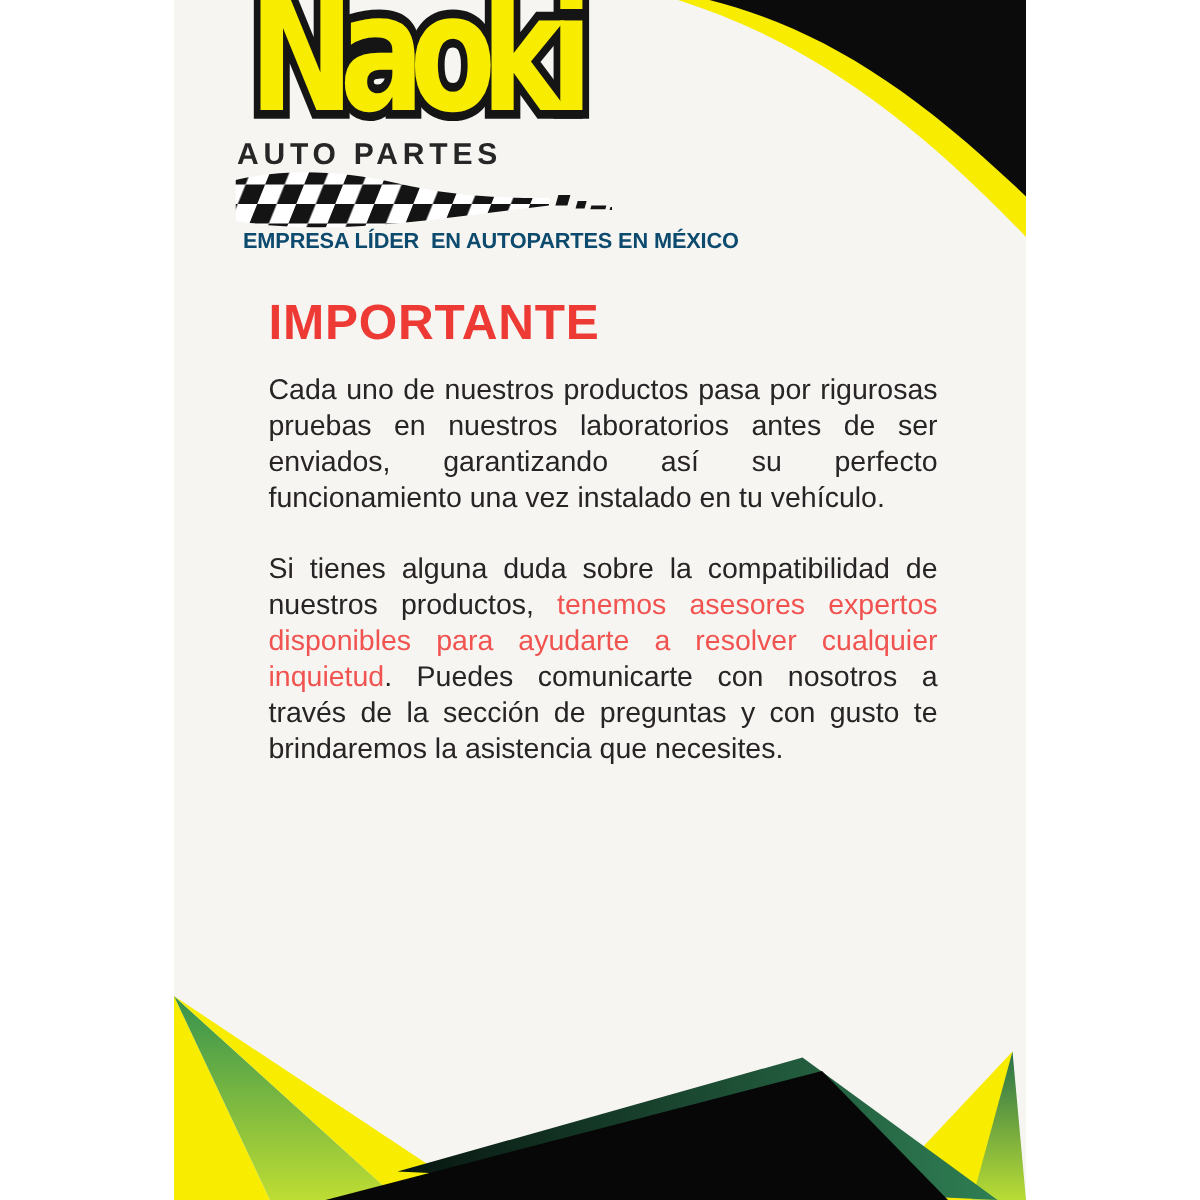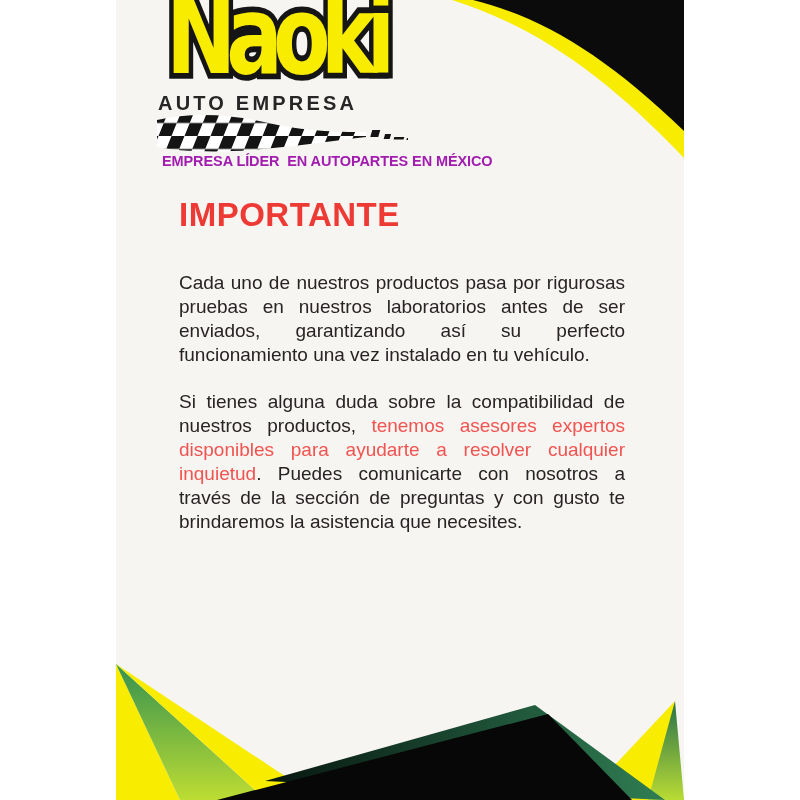--- a/index.html
+++ b/index.html
@@ -38,26 +38,26 @@
   .logo-sub {
     position: absolute; left: 2px; top: 92px;
     font-size: 20px; font-weight: bold;
     letter-spacing: 3.2px; color: #262626;
     white-space: nowrap;
   }
   .flag-svg { position: absolute; left: 0px; top: 110px; width: 252px; height: 44px; }
   .tagline {
     position: absolute; left: 6px; top: 153px;
     font-size: 14.5px; font-weight: bold;
-    color: #a21caf; letter-spacing: -0.1px;
+    color: #0c4a6e; letter-spacing: -0.1px;
     white-space: pre;
   }
   .text-col { position: absolute; left: 63px; top: 196px; width: 446px; }
   .heading {
-    margin: 0 0 38px 0;
+    margin: 0 0 16px 0;
     font-size: 33px; line-height: 37px; font-weight: bold;
     letter-spacing: 0.5px; color: #ee3a34;
   }
   .body-p {
     margin: 0 0 23px 0;
     font-size: 19px; line-height: 24px; font-weight: normal;
     color: #282324;
     text-align: justify; text-justify: inter-word;
   }
   .hl { color: #f15350; }
@@ -67,21 +67,21 @@
 
 <div class="card">
 
   <svg class="corner-svg" viewBox="0 0 568 200" preserveAspectRatio="none" aria-hidden="true">
     <path d="M336,0 L568,0 L568,158 C488,74 418,26 336,0 Z" fill="#f8ec00"></path>
     <path d="M357,0 L568,0 L568,131 C490,56 428,18 357,0 Z" fill="#0b0b0b"></path>
   </svg>
 
   <header class="logo-block">
     <h1 class="logo-text">Naoki</h1>
-    <div class="logo-sub">AUTO EMPRESA</div>
+    <div class="logo-sub">AUTO PARTES</div>
 
     <svg class="flag-svg" viewBox="0 0 252 44" aria-hidden="true">
       <defs>
         <pattern id="chk" width="26" height="26" patternUnits="userSpaceOnUse" patternTransform="skewX(-22)">
           <rect width="13" height="13" fill="#141414"></rect>
           <rect x="13" y="13" width="13" height="13" fill="#141414"></rect>
         </pattern>
         <clipPath id="flagclip">
           <path d="M1,10 C35,2 72,4 108,12 C142,20 172,22 204,22 L210,22 L210,27 C175,31 135,37 95,40 C58,43 18,41 1,37 Z"></path>
         </clipPath>

